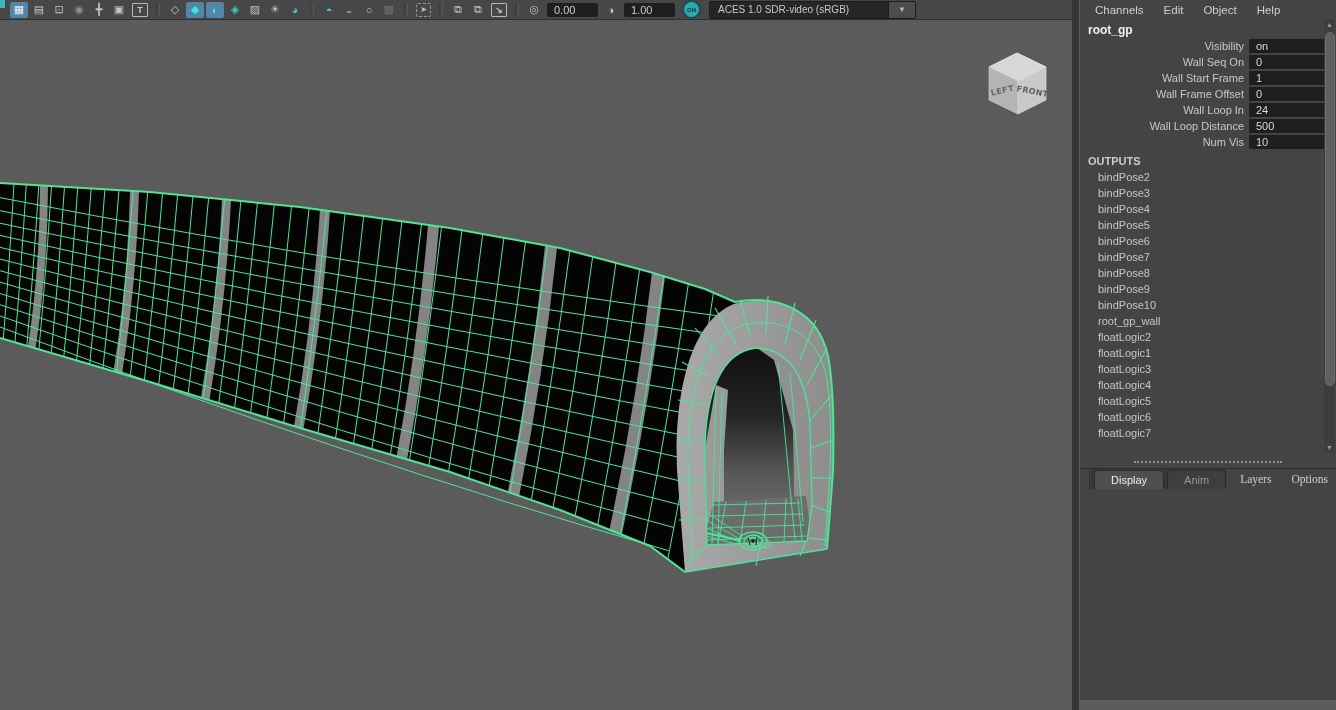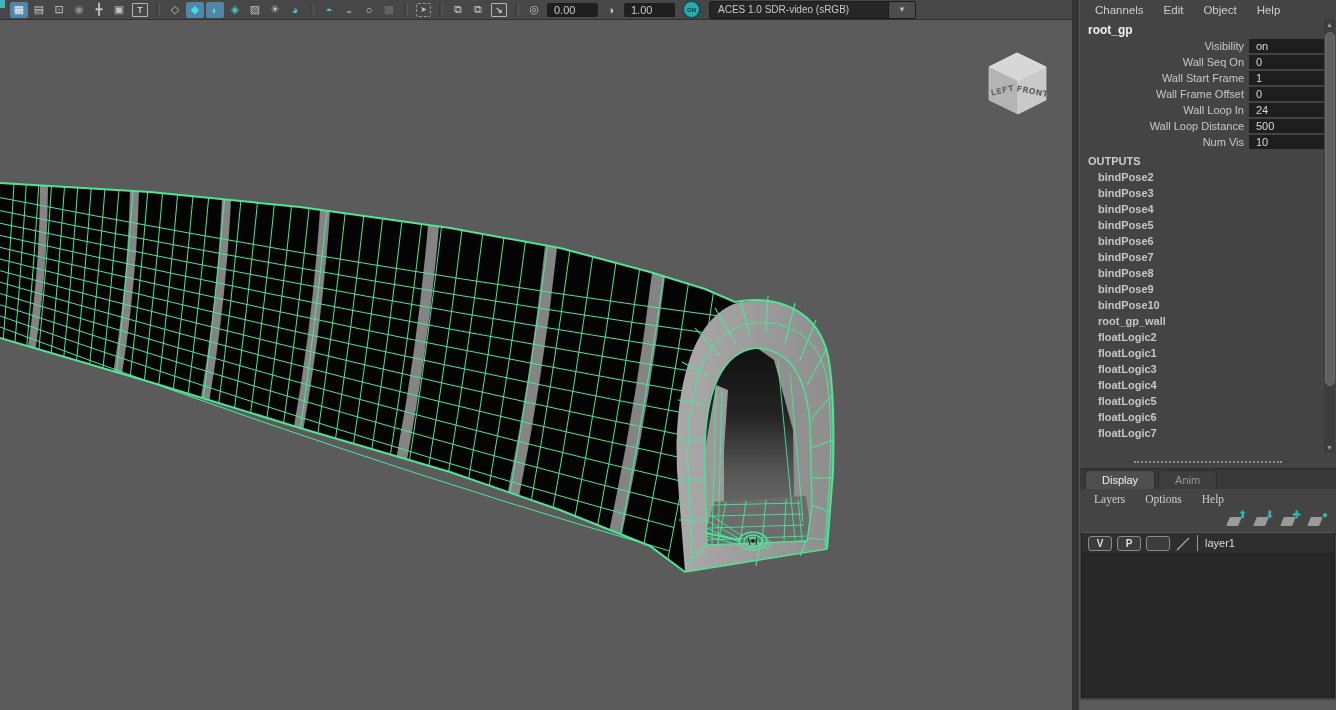--- a/index.html
+++ b/index.html
@@ -45,35 +45,35 @@
            font-size:11.5px;color:#cfcfcf;flex:0 0 auto;}
   .cb-body{position:relative;height:436px;flex:0 0 auto;overflow:hidden;}
   .node-row{height:16px;margin-top:3px;padding-left:8px;font-size:12px;font-weight:bold;
             color:#f0f0f0;line-height:16px;}
   .attr-row{height:16px;display:flex;align-items:center;justify-content:center;}
   .attr-row .al{width:160px;text-align:right;color:#c8c8c8;font-size:11px;}
   .attr-row .av{width:76px;height:14px;margin-left:5px;background:#1e1e1e;color:#d8d8d8;
                 font-size:11px;line-height:14px;padding-left:7px;border-radius:1px;}
   .outputs-h{margin-top:3px;padding-left:8px;height:16px;line-height:16px;font-size:11px;
              font-weight:bold;color:#cccccc;}
-  .out-item{padding-left:18px;height:16px;line-height:16px;font-size:11px;font-weight:bold;
+  .out-item{padding-left:18px;height:16px;line-height:16px;font-size:11px;font-weight:normal;
             color:#c6c6c6;}
   .cb-scroll{position:absolute;right:1px;top:0px;width:11px;height:434px;background:#3d3d3d;
              border-radius:2px;}
   .cb-scroll .up,.cb-scroll .dn{position:absolute;left:0;width:11px;height:11px;color:#9c9c9c;
              font-size:7px;text-align:center;line-height:11px;}
   .cb-scroll .up{top:0;}
   .cb-scroll .dn{bottom:0;}
   .cb-scroll .thumb{position:absolute;left:1px;top:13px;width:8px;height:352px;background:#606060;
              border:1px solid #6e6e6e;border-radius:5px;}
   .splitter{height:13px;display:flex;align-items:center;justify-content:center;flex:0 0 auto;}
   .splitter .dots{width:148px;border-bottom:2px dotted #8f8f8f;height:0;}
   
-  .layer-editor{flex:1;display:flex;flex-direction:column;background:#444;
-                border-top:1px solid #2c2c2c;}
+  .layer-editor{flex:1;display:flex;flex-direction:row;background:#444;
+                border-top:1px solid #2c2c2c;padding-left:9px;}
   .tabbar{height:20px;background:#383838;display:flex;padding-left:5px;gap:3px;
           align-items:flex-end;flex:0 0 auto;}
   .tab{height:18px;padding:0 16px;font-size:11px;line-height:18px;border-radius:4px 4px 0 0;
        background:#3e3e3e;color:#979797;border:1px solid #2d2d2d;border-bottom:none;}
   .tab.active{background:#4f4f4f;color:#efefef;}
   .le-menu{height:19px;display:flex;gap:20px;padding-left:14px;align-items:center;
            font-size:11.5px;color:#cfcfcf;flex:0 0 auto;font-family:Liberation Serif, serif;}
   .le-icons{height:24px;display:flex;justify-content:flex-end;gap:9px;padding-right:10px;
             align-items:center;flex:0 0 auto;}
   .lic{position:relative;width:18px;height:14px;}

